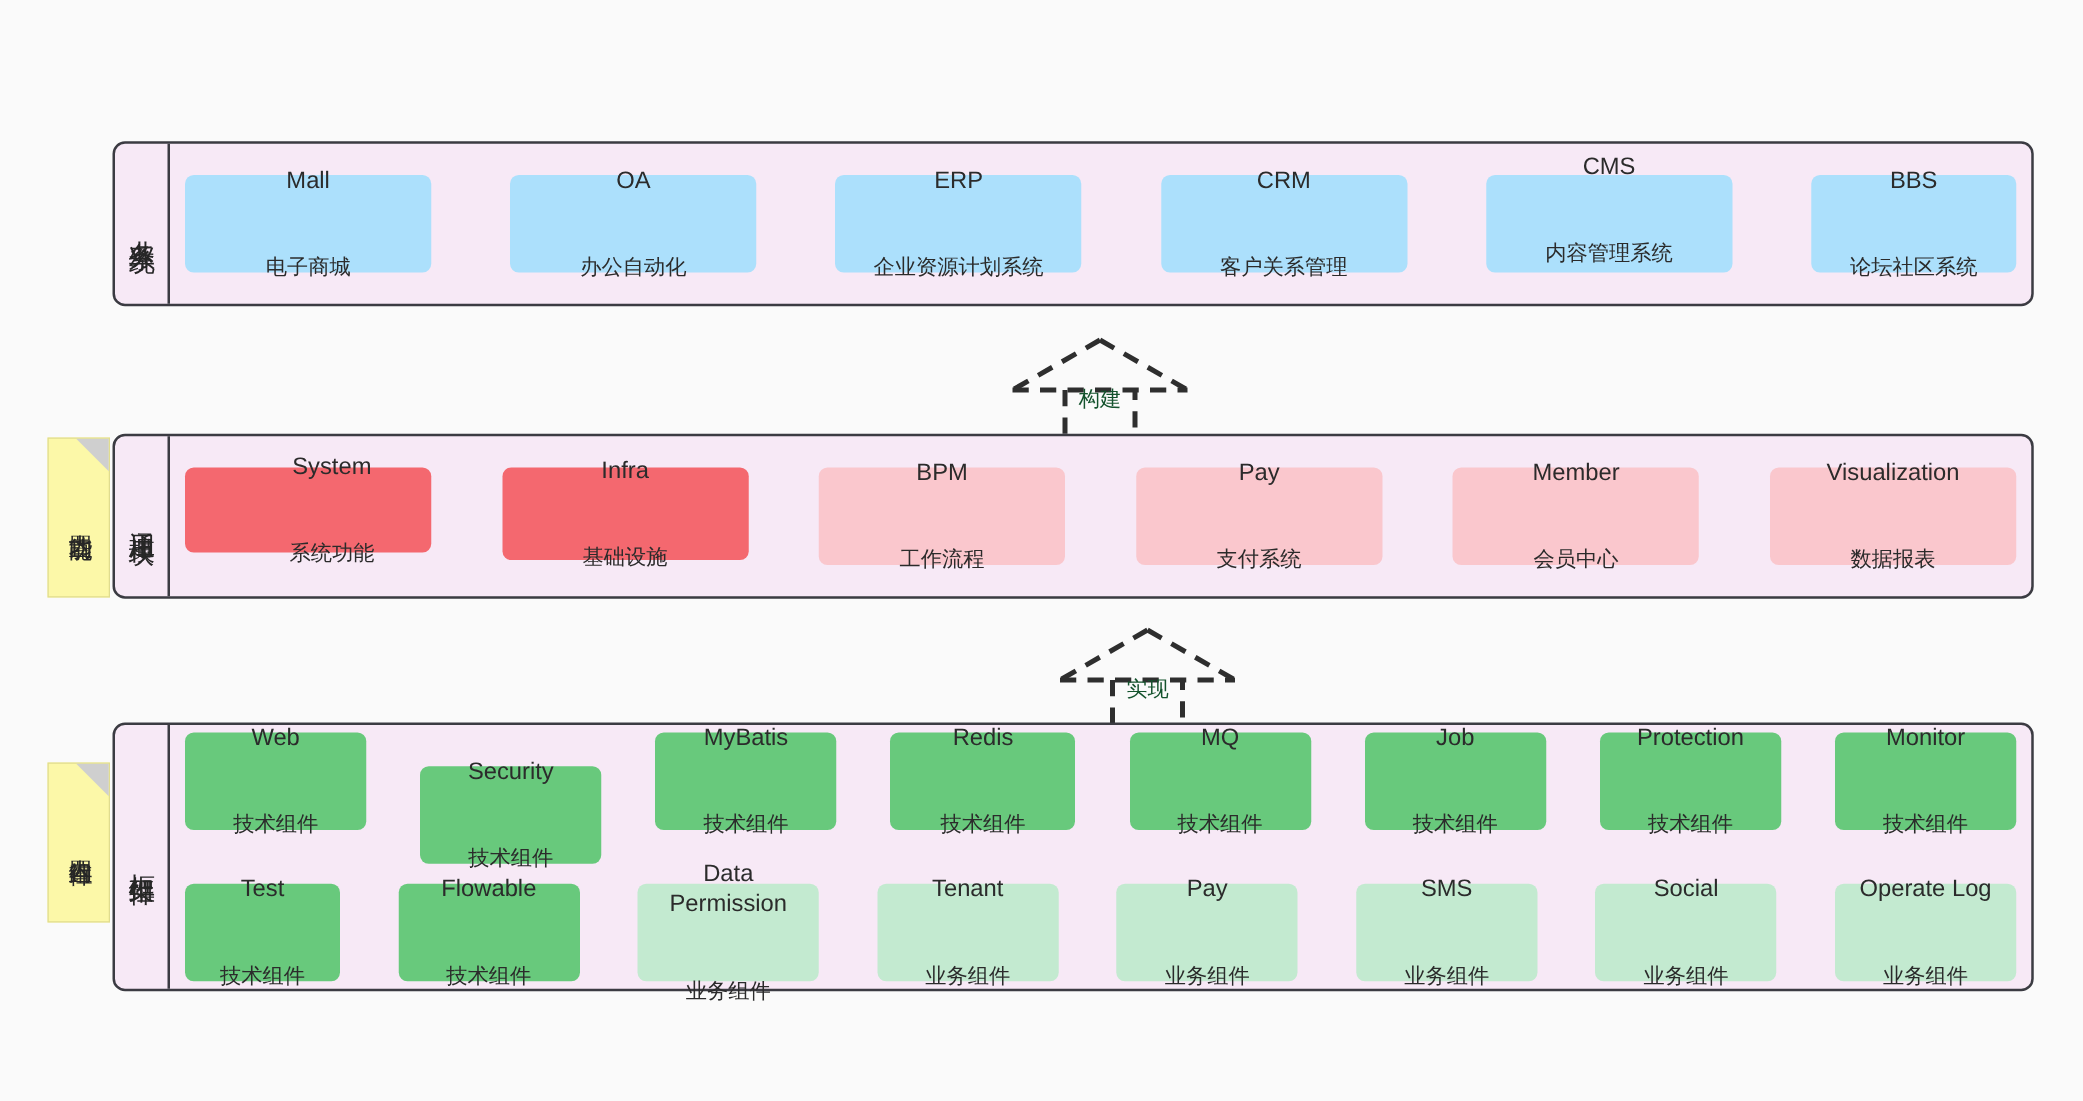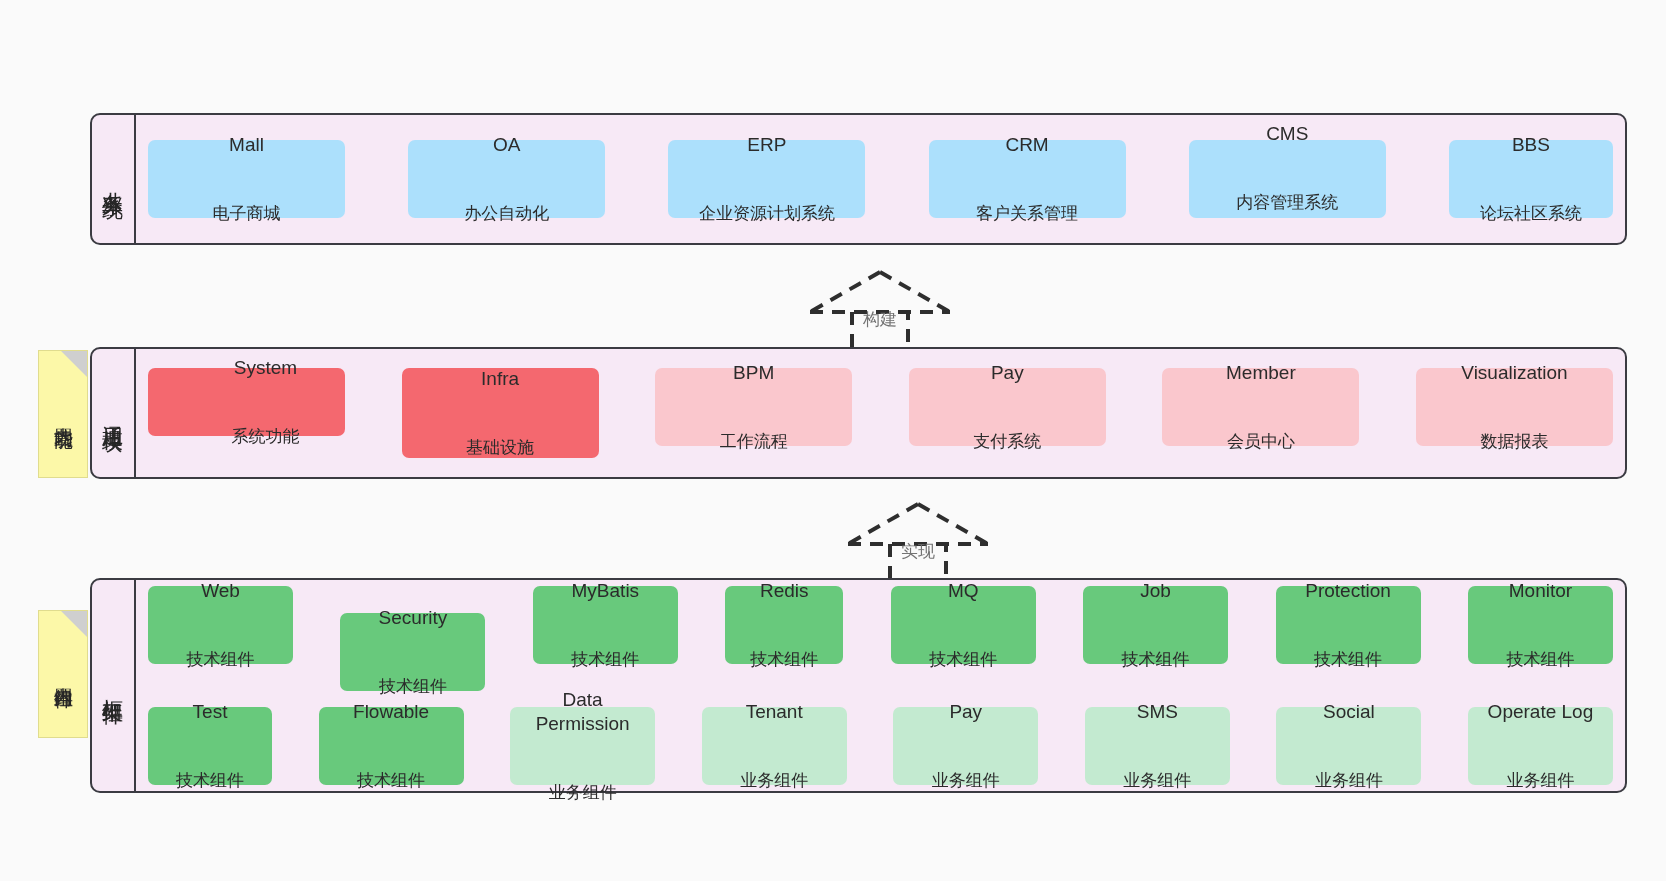--- a/index.html
+++ b/index.html
@@ -112,21 +112,21 @@
     border-top: 26px solid #cfcfcf;
     border-left: 26px solid transparent;
   }
 
   
   .connector { position: absolute; }
   .connector svg { display: block; overflow: visible; }
   .conn-label {
     position: absolute;
     font-size: 17px;
-    color: #737373;
+    color: #14532d;
     background: transparent;
     white-space: nowrap;
   }
 </style>
 </head>
 <body>
 
 <div id="canvas">
 
   <div class="layer" style="left:90px; top:113px; width:1537px; height:132px;">
@@ -190,21 +190,21 @@
       <span>通用模块</span>
     </div>
     <div class="layer-body">
       <div class="row">
 
         <div class="box red" style="width:197px;height:68px;padding-left:44px;">
           <div class="en">System</div>
           <div class="cn">系统功能</div>
         </div>
 
-        <div class="box red" style="width:197px;height:90px;">
+        <div class="box red" style="width:197px;height:74px;">
           <div class="en">Infra</div>
           <div class="cn">基础设施</div>
         </div>
 
         <div class="box pink" style="width:197px;height:78px;">
           <div class="en">BPM</div>
           <div class="cn">工作流程</div>
         </div>
 
         <div class="box pink" style="width:197px;height:78px;">
@@ -253,21 +253,21 @@
           <div class="cn">技术组件</div>
         </div>
         <div class="box green" style="width:145px;height:78px;margin-top:27px;">
           <div class="en">Security</div>
           <div class="cn">技术组件</div>
         </div>
         <div class="box green" style="width:145px;height:78px;">
           <div class="en">MyBatis</div>
           <div class="cn">技术组件</div>
         </div>
-        <div class="box green" style="width:118px;height:78px;">
+        <div class="box green" style="width:148px;height:78px;">
           <div class="en">Redis</div>
           <div class="cn">技术组件</div>
         </div>
         <div class="box green" style="width:145px;height:78px;">
           <div class="en">MQ</div>
           <div class="cn">技术组件</div>
         </div>
         <div class="box green" style="width:145px;height:78px;">
           <div class="en">Job</div>
           <div class="cn">技术组件</div>

